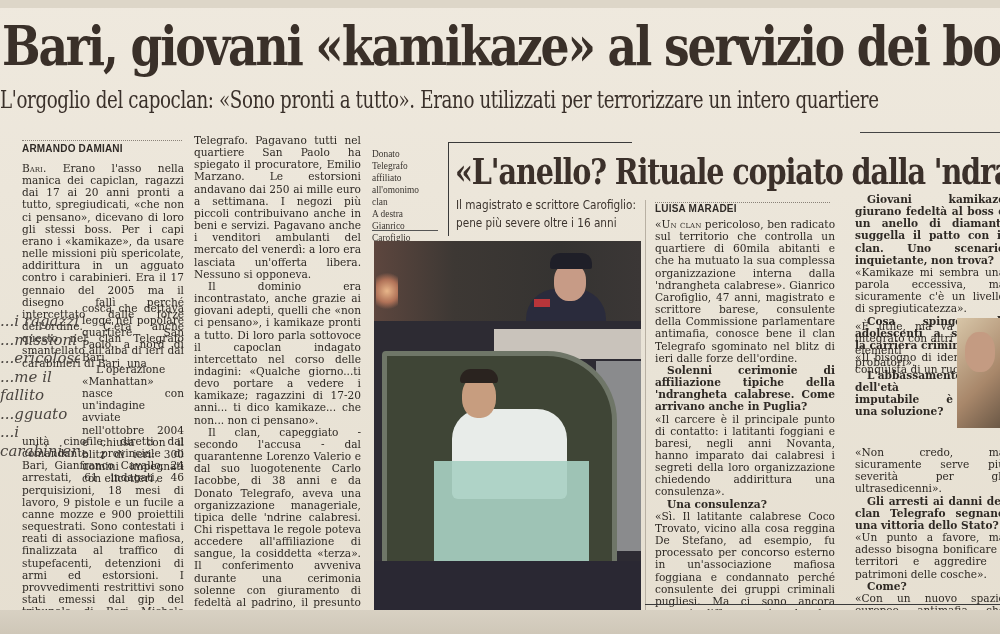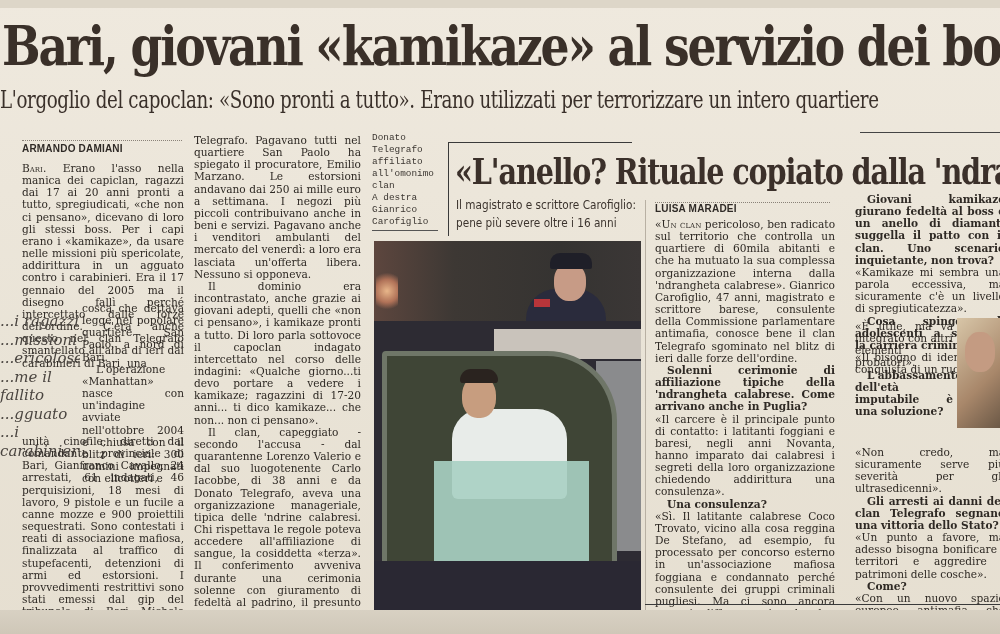--- a/index.html
+++ b/index.html
@@ -34,22 +34,22 @@
   .smallcaps { font-variant: small-caps; }
 
   .pullquote {
     position: absolute; left: 0; top: 312px; width: 80px;
     font-family: "DejaVu Serif", serif; font-style: italic; font-size: 15px; line-height: 18.5px;
     color: #4a4540; white-space: pre-line; overflow: hidden;
   }
   .vrule { position: absolute; border-left: 1px solid #b8b0a3; }
 
   .caption {
-    position: absolute; left: 372px; top: 132px; width: 68px;
-    font-family: Liberation Mono, monospace; font-size: 9.4px; line-height: 12px; color: #3b3631;
+    position: absolute; left: 372px; top: 148px; width: 68px;
+    font-family: Liberation Serif, serif; font-size: 9.4px; line-height: 12px; color: #3b3631;
     white-space: pre-line;
   }
   .caption-rule { position: absolute; left: 372px; top: 230px; width: 66px; border-top: 1px solid #555; }
 
   .box-line { position: absolute; background: #3a3a3a; }
 
   .kicker {
     position: absolute; left: 632px; top: 124px; width: 228px; height: 17px;
     background: #5678a4; color: #f4f3ef; text-align: center;
     font-family: "Liberation Sans", sans-serif; font-weight: bold; font-size: 12px; line-height: 17px; letter-spacing: 1.2px;

